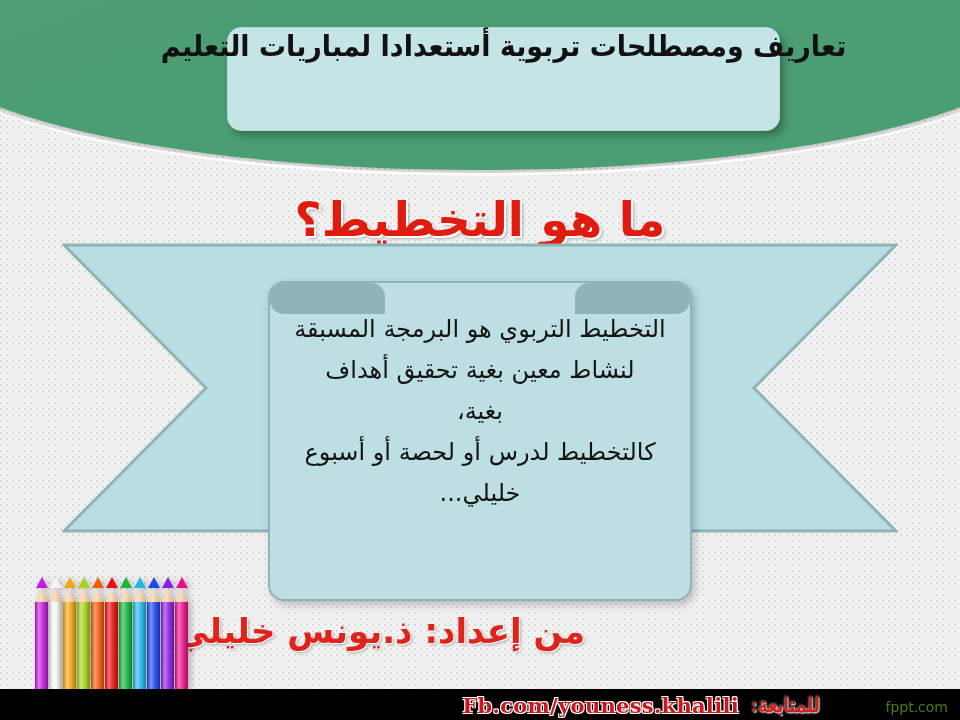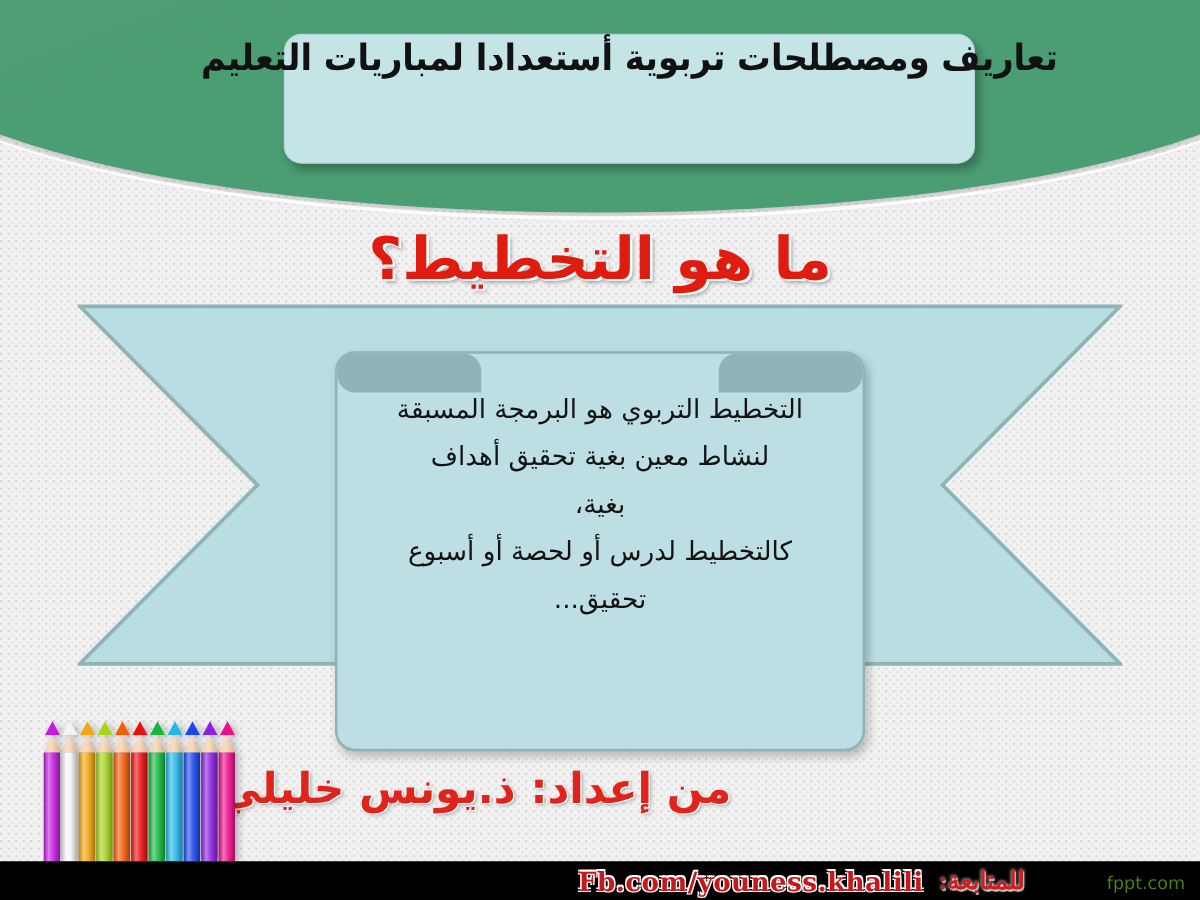--- a/index.html
+++ b/index.html
@@ -80,21 +80,21 @@
     text-align: center;
     direction: rtl;
     white-space: nowrap;
     transform: scaleX(0.93);
   }
 
   
   .main-heading {
     position: absolute;
     left: 0;
-    top: 180px;
+    top: 192px;
     width: 960px;
     text-align: center;
     font-family: "DejaVu Sans", sans-serif;
     font-weight: bold;
     font-size: 47px;
     color: #e01b10;
     direction: rtl;
     text-shadow:
       2px 2px 0 #ffffff,
       3px 3px 3px rgba(120,120,120,0.55);
@@ -149,21 +149,21 @@
   .content-text {
     position: absolute;
     left: 0;
     top: 34px;
     width: 100%;
     padding: 0 14px;
     box-sizing: border-box;
     direction: rtl;
     text-align: center;
     font-family: "DejaVu Sans", sans-serif;
-    font-size: 21px;
+    font-size: 24px;
     color: #131313;
     line-height: 1.0;
   }
   .content-line {
     display: block;
     margin: 0 0 17px 0;
   }
 
   
   .credit {
@@ -299,21 +299,21 @@
     <div class="content-box-cap">
       <div class="cap-seg left"></div>
       <div class="cap-gap"></div>
       <div class="cap-seg right"></div>
     </div>
     <div class="content-text">
       <span class="content-line">التخطيط التربوي هو البرمجة المسبقة</span>
       <span class="content-line">لنشاط معين بغية تحقيق أهداف</span>
       <span class="content-line">بغية،</span>
       <span class="content-line">كالتخطيط لدرس أو لحصة أو أسبوع</span>
-      <span class="content-line">تحقيق...</span>
+      <span class="content-line">خليلي...</span>
     </div>
   </div>
 
   <div class="credit">من إعداد: ذ.يونس خليلي</div>
 
   <div class="pencils">
       <div class="pencil" style="color: rgb(236, 14, 140);">
         <div class="tip"></div>
         <div class="wood"></div>
         <div class="body"></div>

